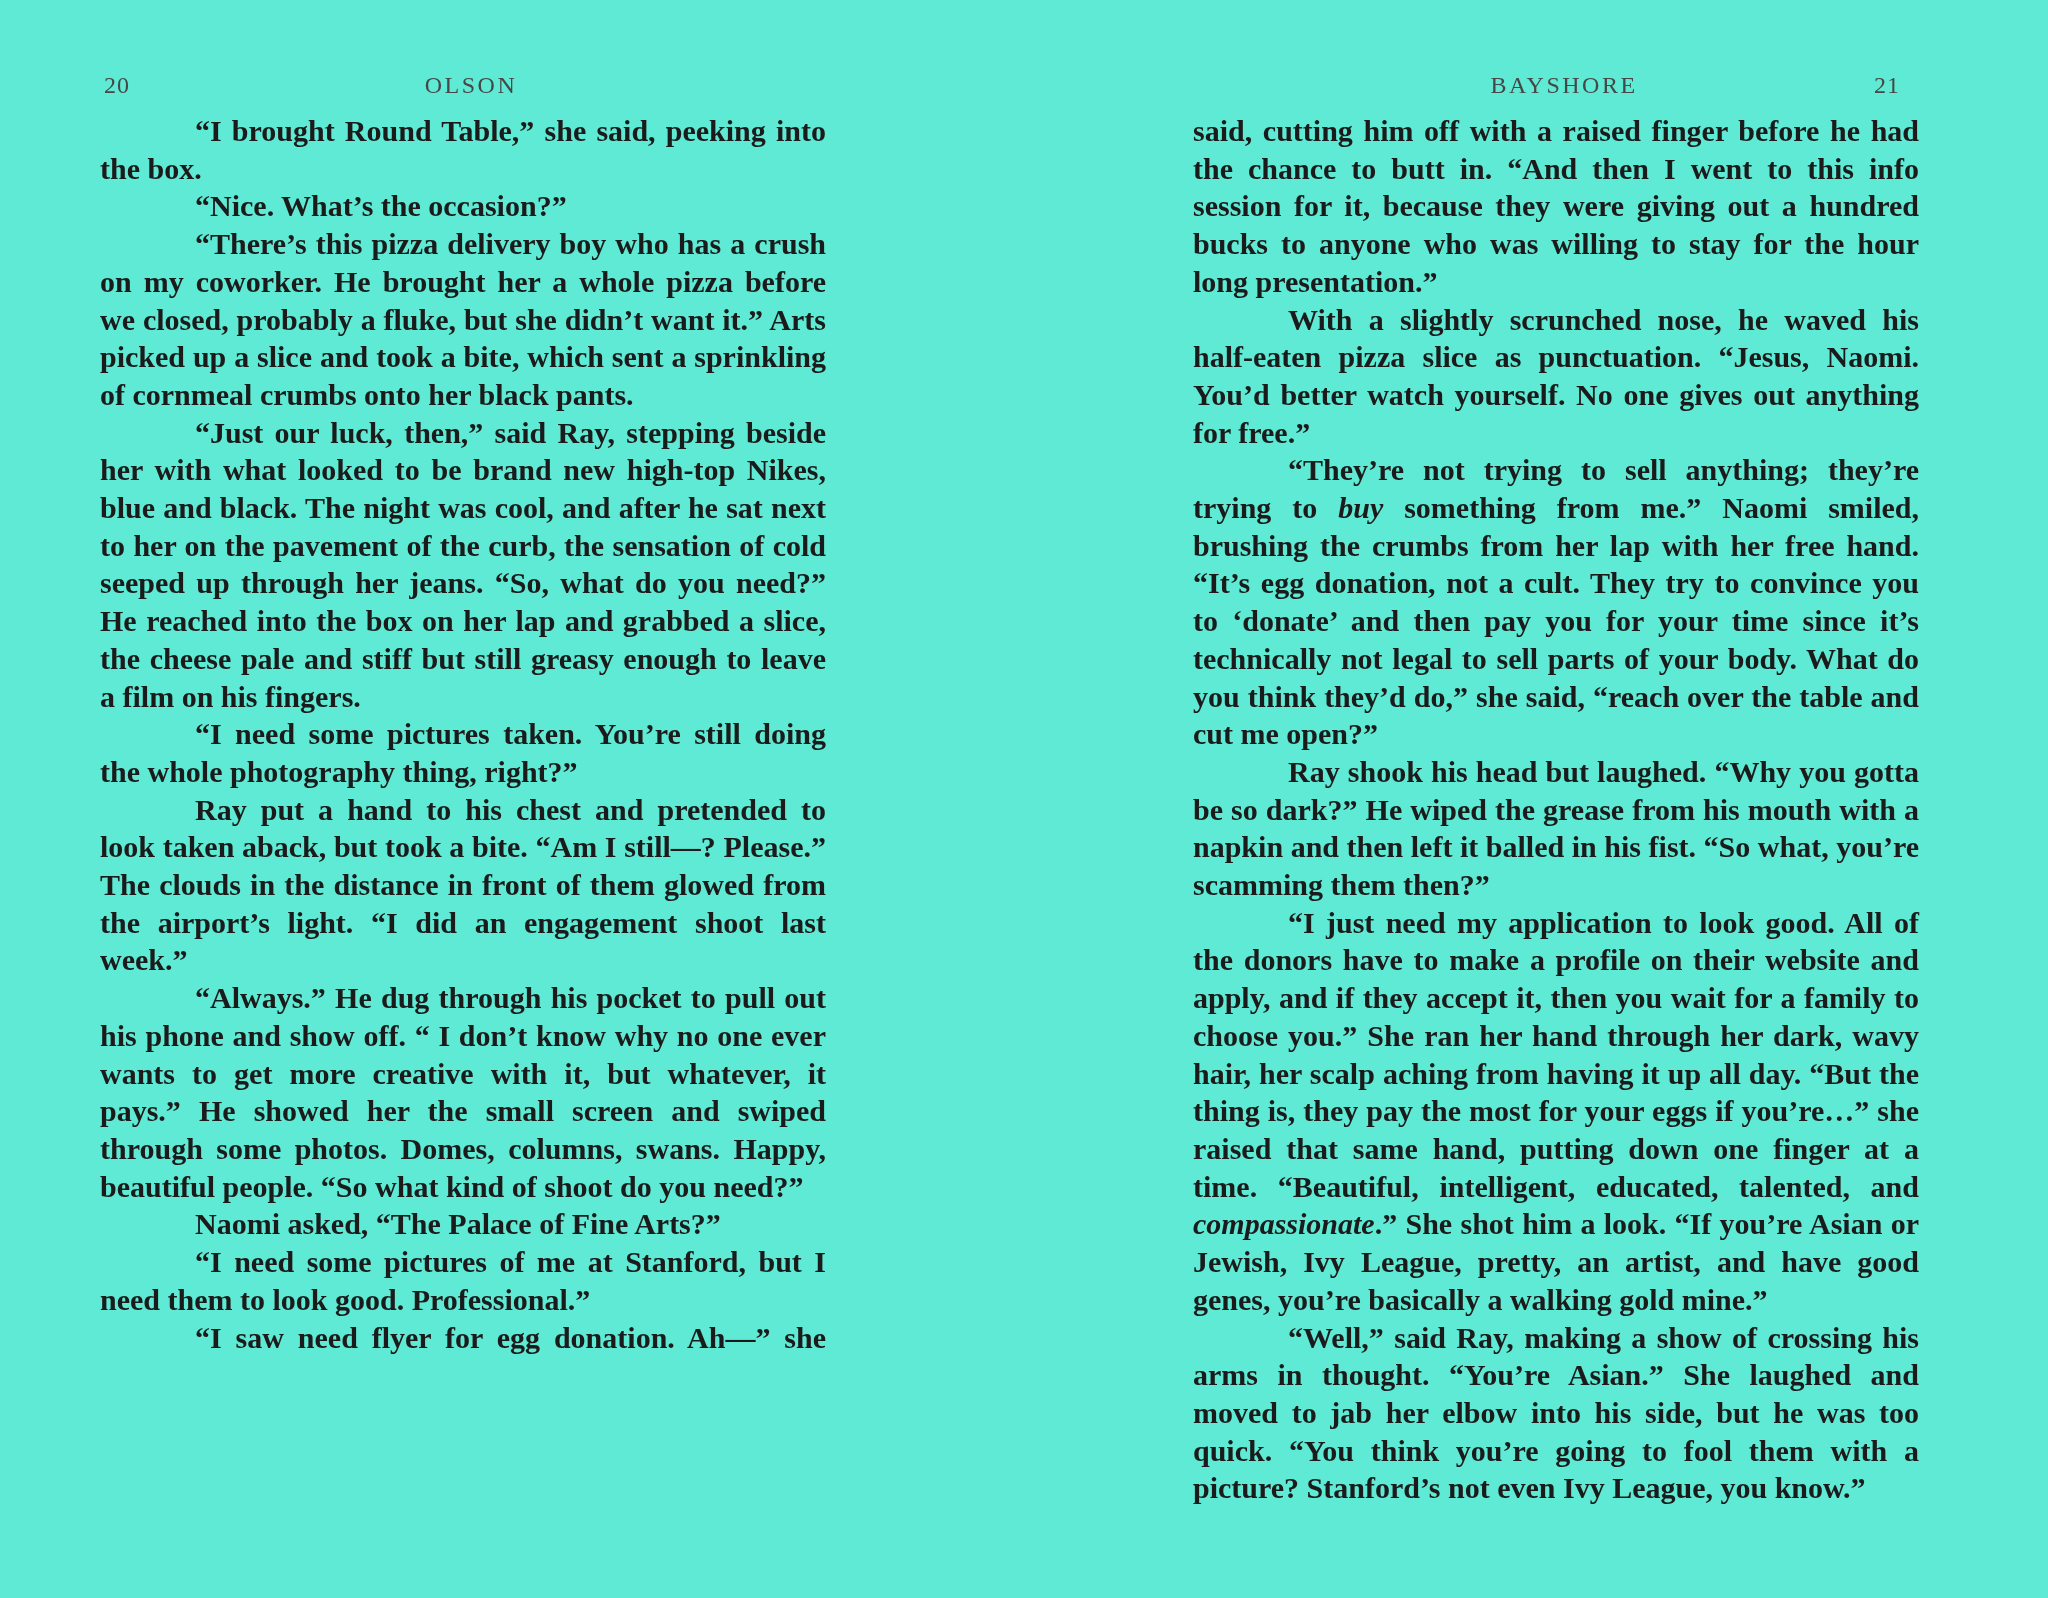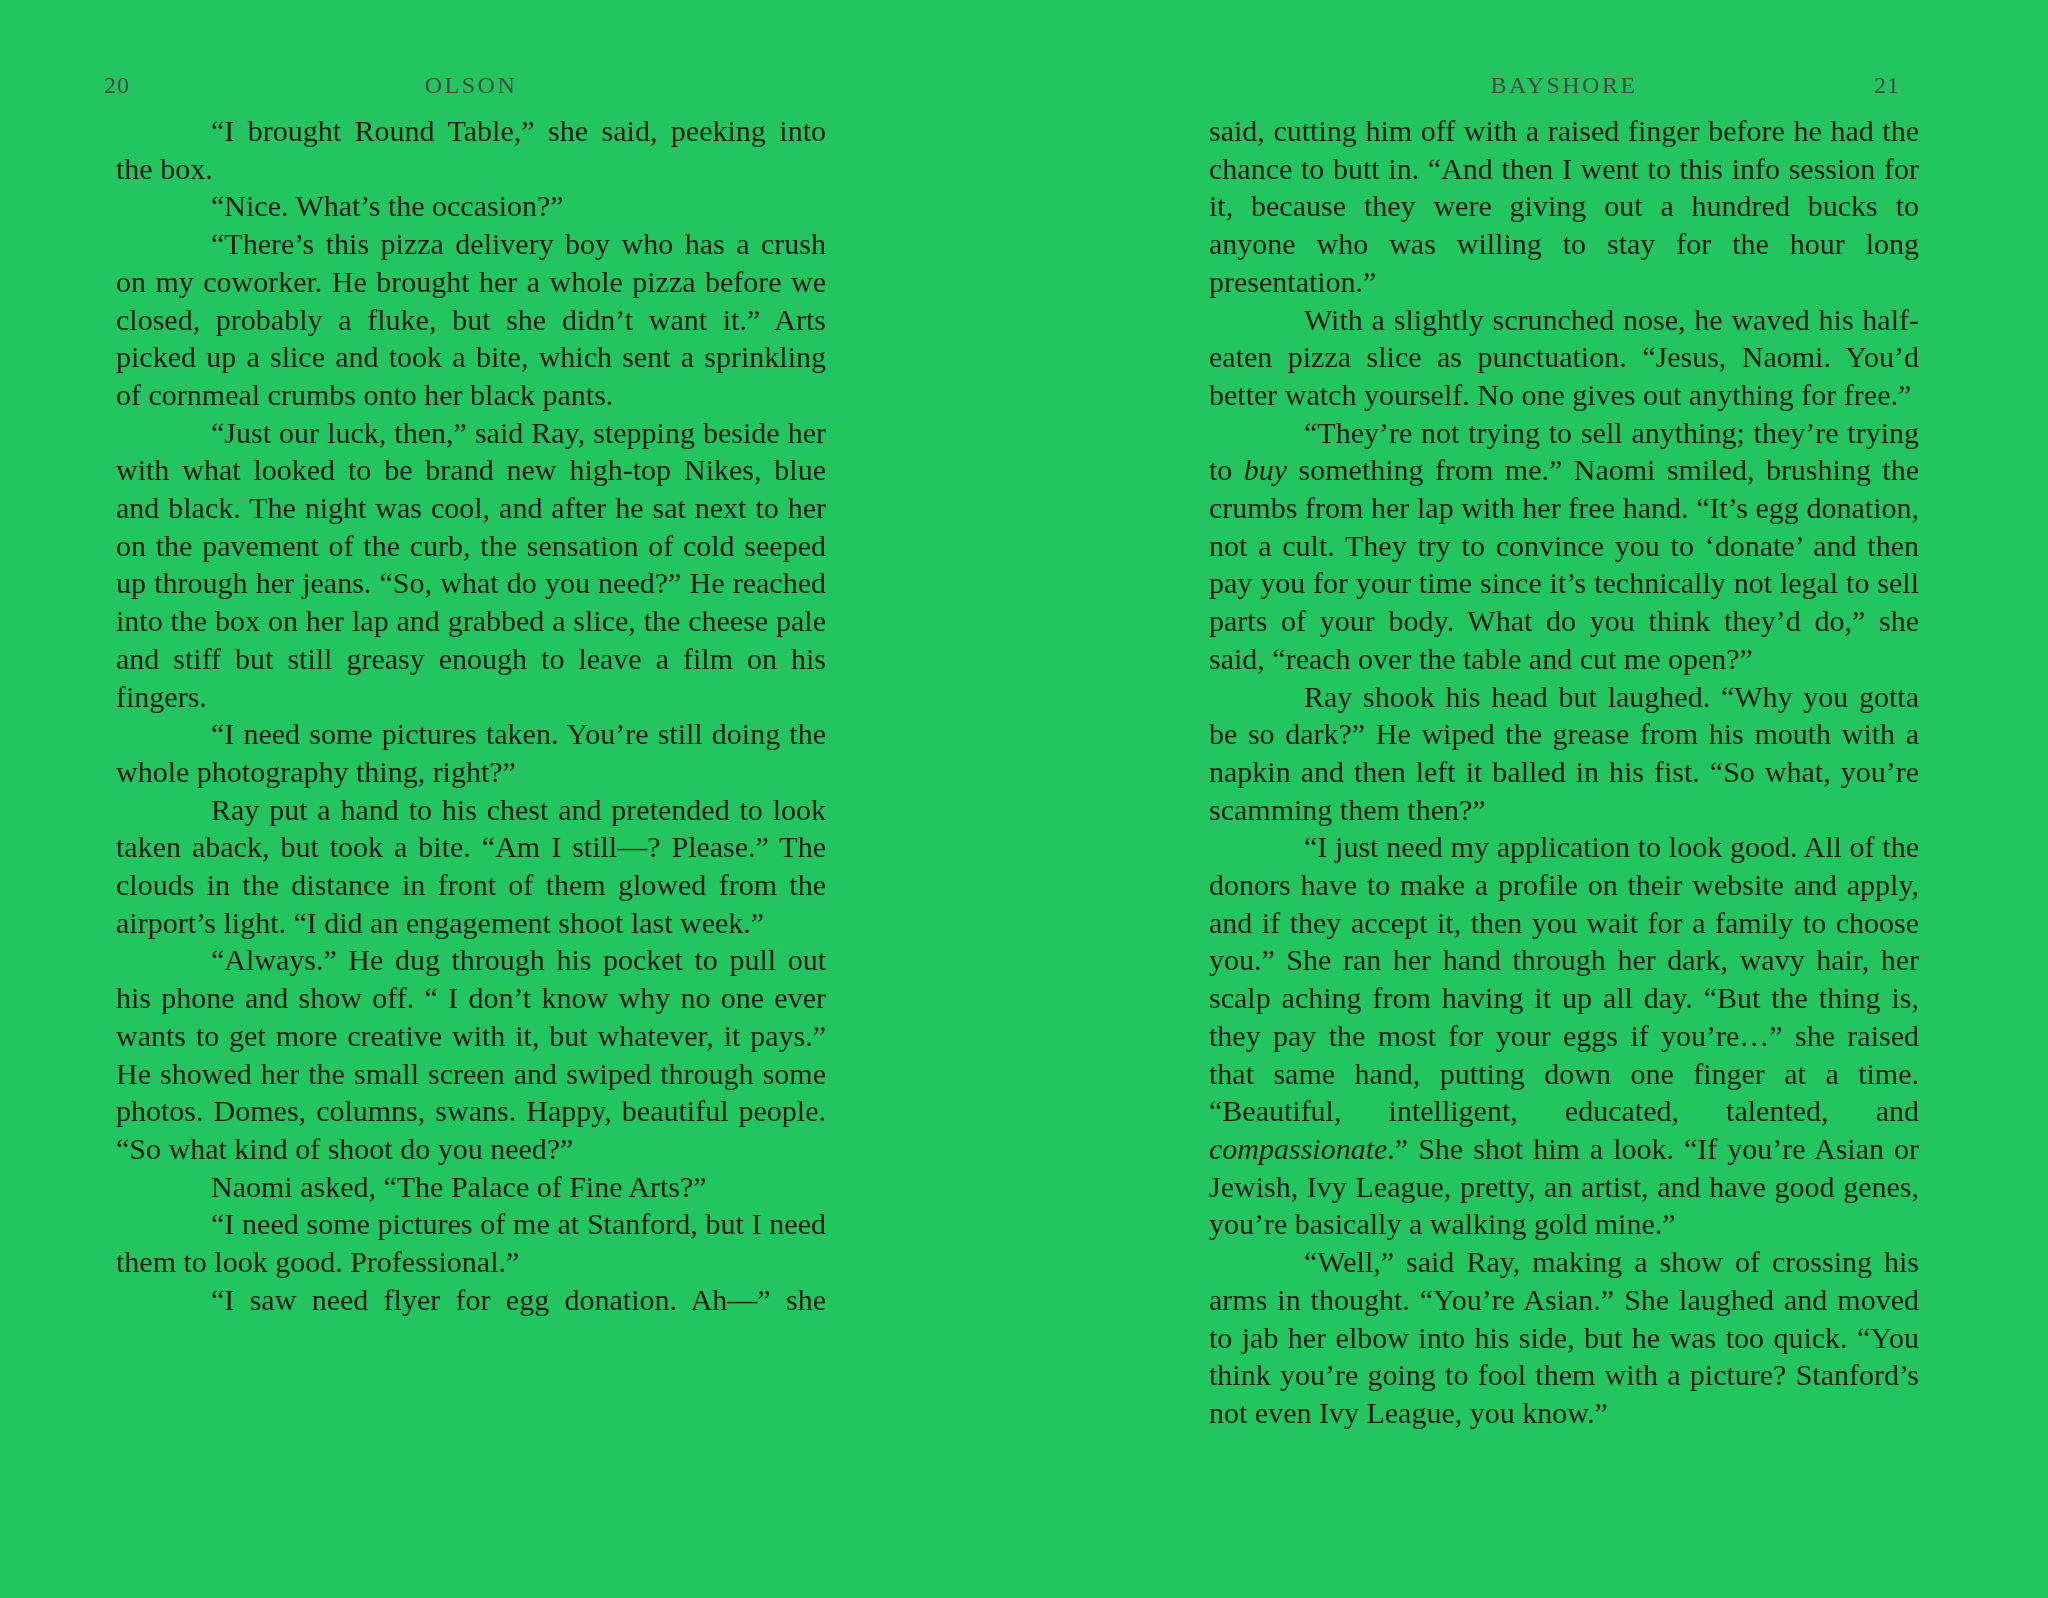--- a/index.html
+++ b/index.html
@@ -7,21 +7,21 @@
     padding: 0;
     background: #ffffff;
     width: 2048px;
     height: 1598px;
     overflow: hidden;
   }
   .spread {
     position: relative;
     width: 2048px;
     height: 1598px;
-    background: #22c55e;
+    background: #5eead4;
   }
   .page {
     position: absolute;
     top: 72px;
   }
   .page.left  { left: 100px; width: 726px; }
   .page.right { left: 1193px; width: 726px; }
 
   .page-header {
     position: absolute;
@@ -42,22 +42,23 @@
     font-variant: small-caps;
     text-transform: uppercase;
   }
   .folio { position: absolute; letter-spacing: 1px; }
   .folio.outer-left  { left: 4px; }
   .folio.outer-right { right: 19px; }
 
   .page-body {
     position: absolute;
     top: 40px;
-    left: 16px;
+    left: 0;
     right: 0;
+    font-weight: bold;
   }
   .page-body p {
     margin: 0;
     padding: 0;
     font-family: "Liberation Serif", serif;
     font-size: 30px;
     line-height: 37.7px;
     color: #1b1b1b;
     text-align: justify;
     hyphens: none;

